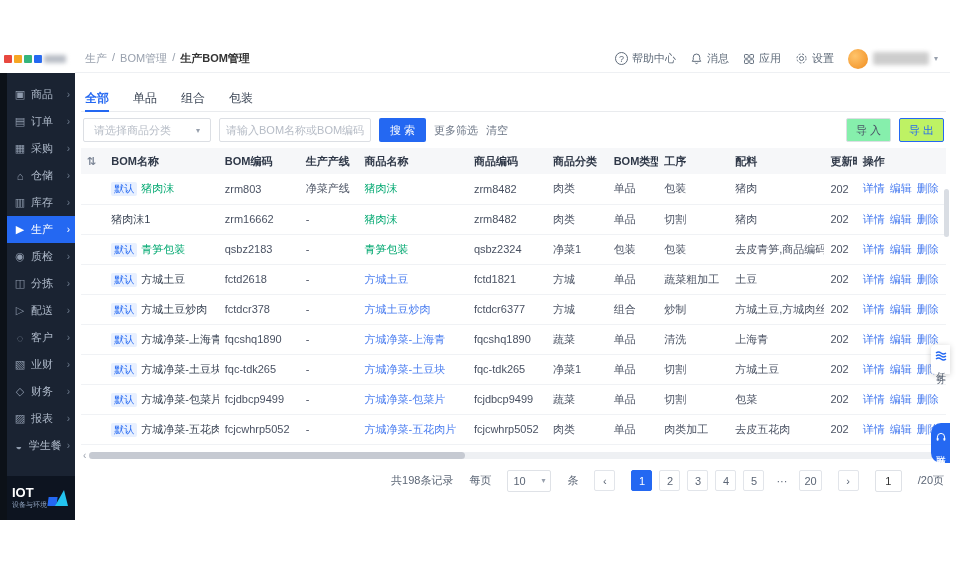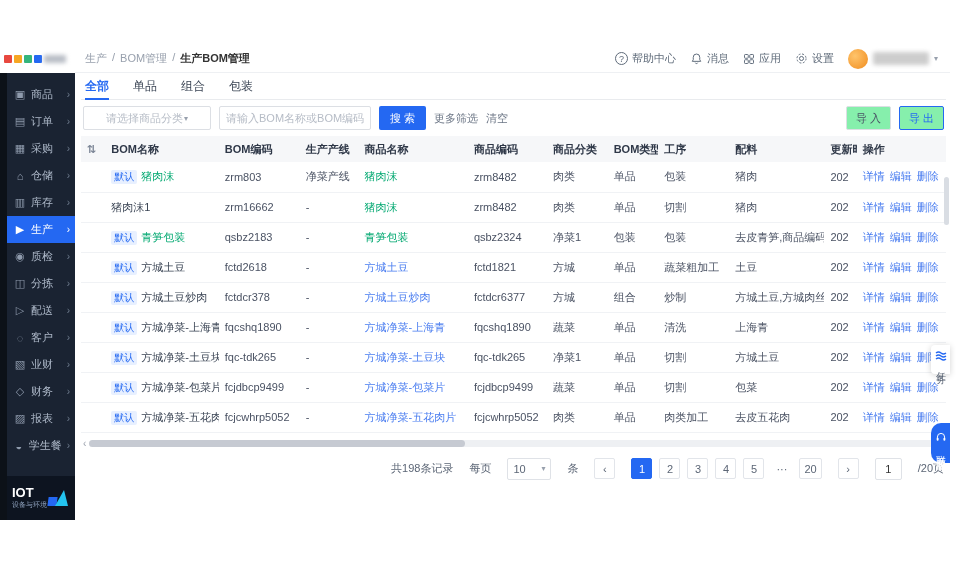--- a/index.html
+++ b/index.html
@@ -34,35 +34,35 @@
   .side-item.active .si-icon, .side-item.active .si-arrow { color:#fff; }
   .side-logo { height:44px; background:#0d1420; display:flex; align-items:center; padding:0 5px; }
   .iot-text { display:flex; flex-direction:column; }
   .iot-title { color:#fff; font-weight:700; font-size:13px; line-height:1.1; }
   .iot-sub { color:#8fa2bd; font-size:7px; white-space:nowrap; }
   .iot-graphic { position:relative; width:24px; height:22px; }
   .iot-sq { position:absolute; left:1px; bottom:3px; width:9px; height:9px; background:#2468f2; transform:skewX(-8deg); }
   .iot-tri { position:absolute; right:2px; bottom:3px; width:0; height:0; border-left:9px solid transparent; border-right:4px solid transparent; border-bottom:16px solid #23c4f0; }
 
   
-  .main { position:absolute; left:75px; top:28px; width:875px; height:447px; background:#fff; padding:0 4px 0 6px; }
+  .main { position:absolute; left:75px; top:40px; width:875px; height:447px; background:#fff; padding:0 4px 0 6px; }
   .tabs { display:flex; gap:24px; height:27px; align-items:center; border-bottom:1px solid #e9ebee; font-size:12px; color:#3a4454; padding-left:4px; }
   .tab { height:100%; display:flex; align-items:center; cursor:pointer; position:relative; }
   .tab.active { color:#2468f2; font-weight:700; }
   .tab.active::after { content:""; position:absolute; left:0; right:0; bottom:-1px; height:2px; background:#2468f2; }
 
   .filter-row { display:flex; align-items:center; gap:8px; height:36px; padding:0 2px; }
-  .select-box { width:128px; height:24px; border:1px solid #dcdfe4; border-radius:2px; display:flex; align-items:center; justify-content:space-between; padding:0 22px; font-size:11px; color:#b6bcc6; background:#fff; cursor:pointer; }
+  .select-box { width:128px; height:24px; border:1px solid #dcdfe4; border-radius:2px; display:flex; align-items:center; justify-content:space-between; padding:0 10px; font-size:11px; color:#b6bcc6; background:#fff; cursor:pointer; }
   .input-box { width:152px; height:24px; border:1px solid #dcdfe4; border-radius:2px; font-size:11px; color:#555; padding:0 6px; background:#fff; outline:none; }
   .input-box::placeholder { color:#b6bcc6; }
   .btn-primary { height:24px; padding:0 11px; background:#2468f2; color:#fff; font-size:11px; border:none; border-radius:2px; cursor:pointer; }
   .link-muted { font-size:11px; color:#6b7585; cursor:pointer; white-space:nowrap; }
   .spacer { flex:1; }
   .btn-plain { height:24px; padding:0 9px; background:#86efac; border:1px solid #dcdfe4; border-radius:2px; font-size:11px; color:#4a5466; cursor:pointer; white-space:nowrap; }
-  .btn-outline-primary { height:24px; padding:0 9px; background:#86efac; border:1px solid #2468f2; color:#2468f2; border-radius:2px; font-size:11px; cursor:pointer; white-space:nowrap; }
+  .btn-outline-primary { height:24px; padding:0 9px; background:#bef264; border:1px solid #2468f2; color:#2468f2; border-radius:2px; font-size:11px; cursor:pointer; white-space:nowrap; }
 
   
   table { width:100%; border-collapse:collapse; table-layout:fixed; font-size:11px; }
   thead th { background:#f6f7f9; height:26px; font-weight:700; color:#2f3848; text-align:left; padding:0 6px; white-space:nowrap; overflow:hidden; }
   tbody td { height:30px; border-bottom:1px solid #f0f2f5; color:#4a5263; padding:0 6px; white-space:nowrap; overflow:hidden; }
   .badge { display:inline-block; background:#e8f0ff; color:#2468f2; font-size:10px; padding:0 3px; border-radius:2px; margin-right:4px; line-height:14px; }
   a.cell-link { text-decoration:none; cursor:pointer; }
   .c-green { color:#00a870; } .c-blue { color:#4a7df0; } .c-dark { color:#3a4454; }
   .ops a { color:#4a7df0; margin-right:5px; text-decoration:none; cursor:pointer; }
   .col-set-icon { color:#7c8696; font-size:11px; cursor:pointer; }

